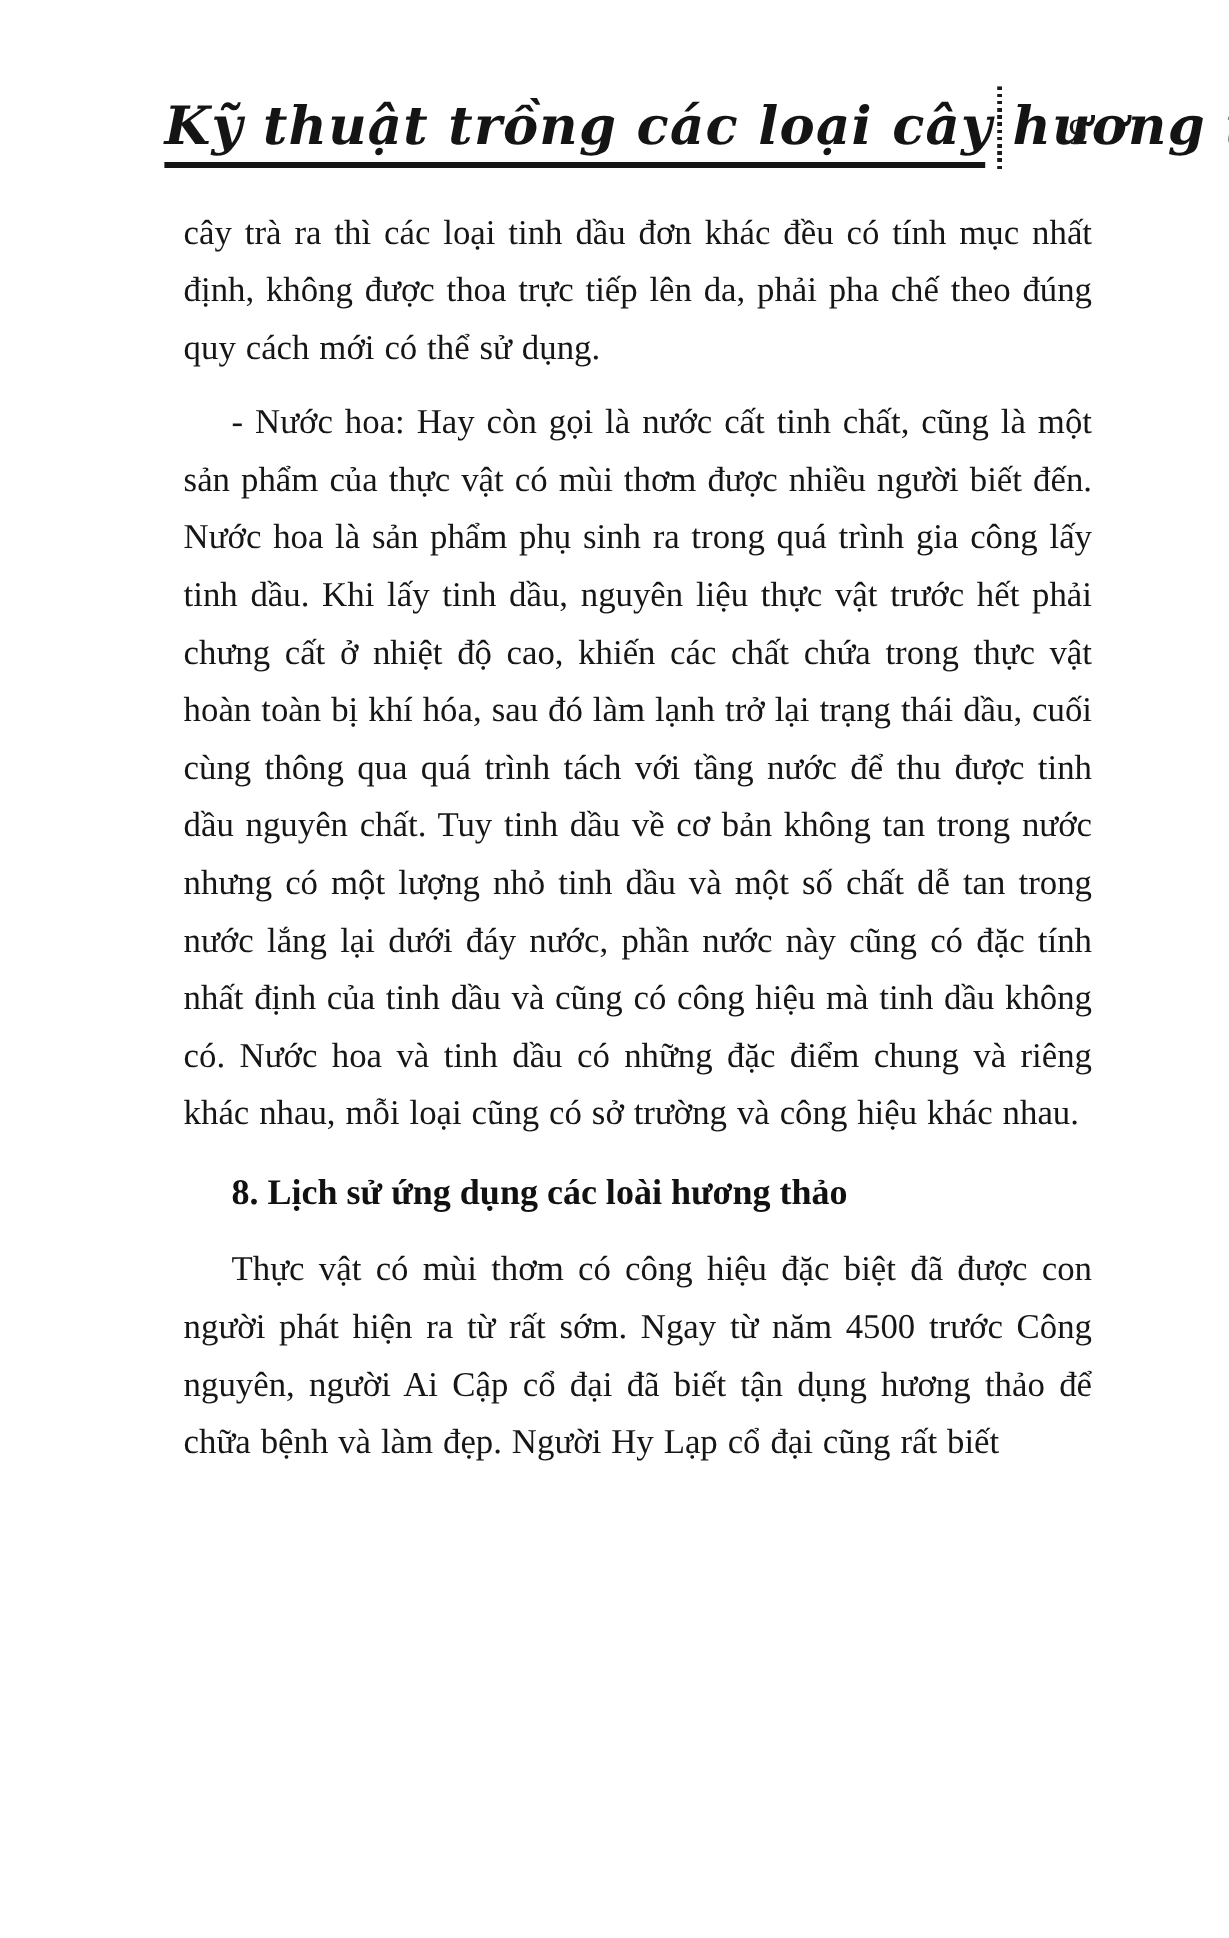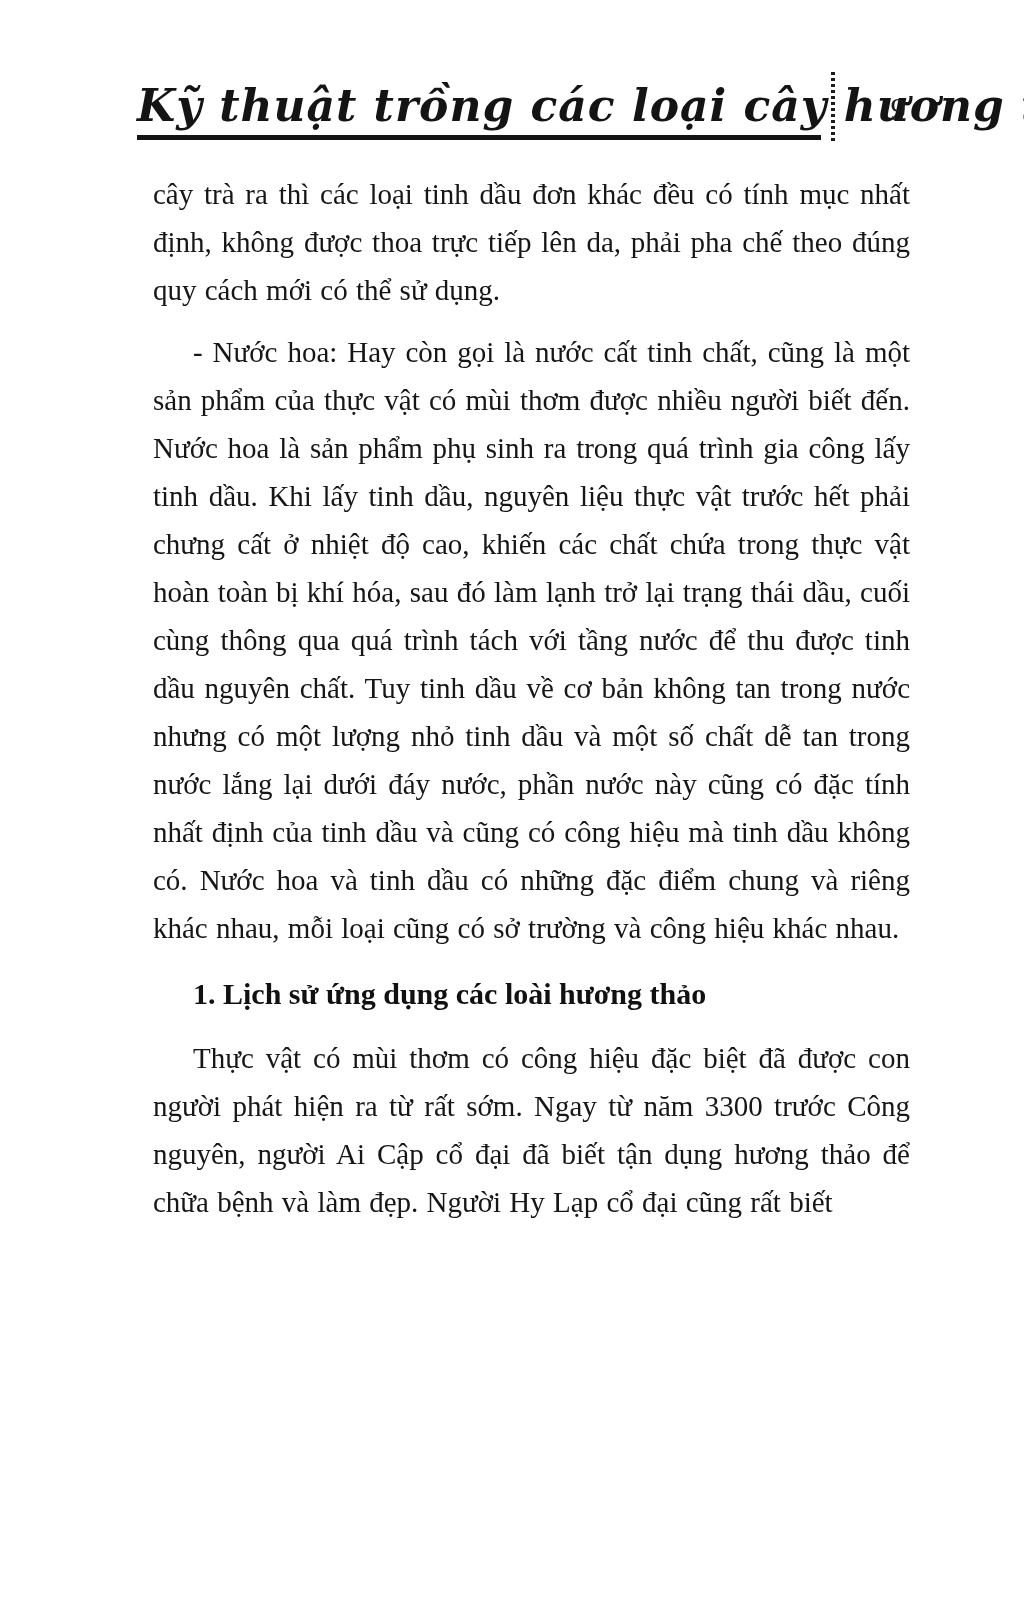--- a/index.html
+++ b/index.html
@@ -112,19 +112,19 @@
     <div class="page-number">9</div>
   </div>
 
   <div class="body-text">
 
     <p class="para">cây trà ra thì các loại tinh dầu đơn khác đều có tính mục nhất định, không được thoa trực tiếp lên da, phải pha chế theo đúng quy cách mới có thể sử dụng.</p>
 
 
     <p class="para indented">- Nước hoa: Hay còn gọi là nước cất tinh chất, cũng là một sản phẩm của thực vật có mùi thơm được nhiều người biết đến. Nước hoa là sản phẩm phụ sinh ra trong quá trình gia công lấy tinh dầu. Khi lấy tinh dầu, nguyên liệu thực vật trước hết phải chưng cất ở nhiệt độ cao, khiến các chất chứa trong thực vật hoàn toàn bị khí hóa, sau đó làm lạnh trở lại trạng thái dầu, cuối cùng thông qua quá trình tách với tầng nước để thu được tinh dầu nguyên chất. Tuy tinh dầu về cơ bản không tan trong nước nhưng có một lượng nhỏ tinh dầu và một số chất dễ tan trong nước lắng lại dưới đáy nước, phần nước này cũng có đặc tính nhất định của tinh dầu và cũng có công hiệu mà tinh dầu không có. Nước hoa và tinh dầu có những đặc điểm chung và riêng khác nhau, mỗi loại cũng có sở trường và công hiệu khác nhau.</p>
 
-    <h2 class="section-heading">1. Lịch sử ứng dụng các loài hương thảo</h2>
+    <h2 class="section-heading">8. Lịch sử ứng dụng các loài hương thảo</h2>
 
-    <p class="para indented">Thực vật có mùi thơm có công hiệu đặc biệt đã được con người phát hiện ra từ rất sớm. Ngay từ năm 3300 trước Công nguyên, người Ai Cập cổ đại đã biết tận dụng hương thảo để chữa bệnh và làm đẹp. Người Hy Lạp cổ đại cũng rất biết</p>
+    <p class="para indented">Thực vật có mùi thơm có công hiệu đặc biệt đã được con người phát hiện ra từ rất sớm. Ngay từ năm 4500 trước Công nguyên, người Ai Cập cổ đại đã biết tận dụng hương thảo để chữa bệnh và làm đẹp. Người Hy Lạp cổ đại cũng rất biết</p>
 
   </div>
 
 </div>
 
 </body></html>

